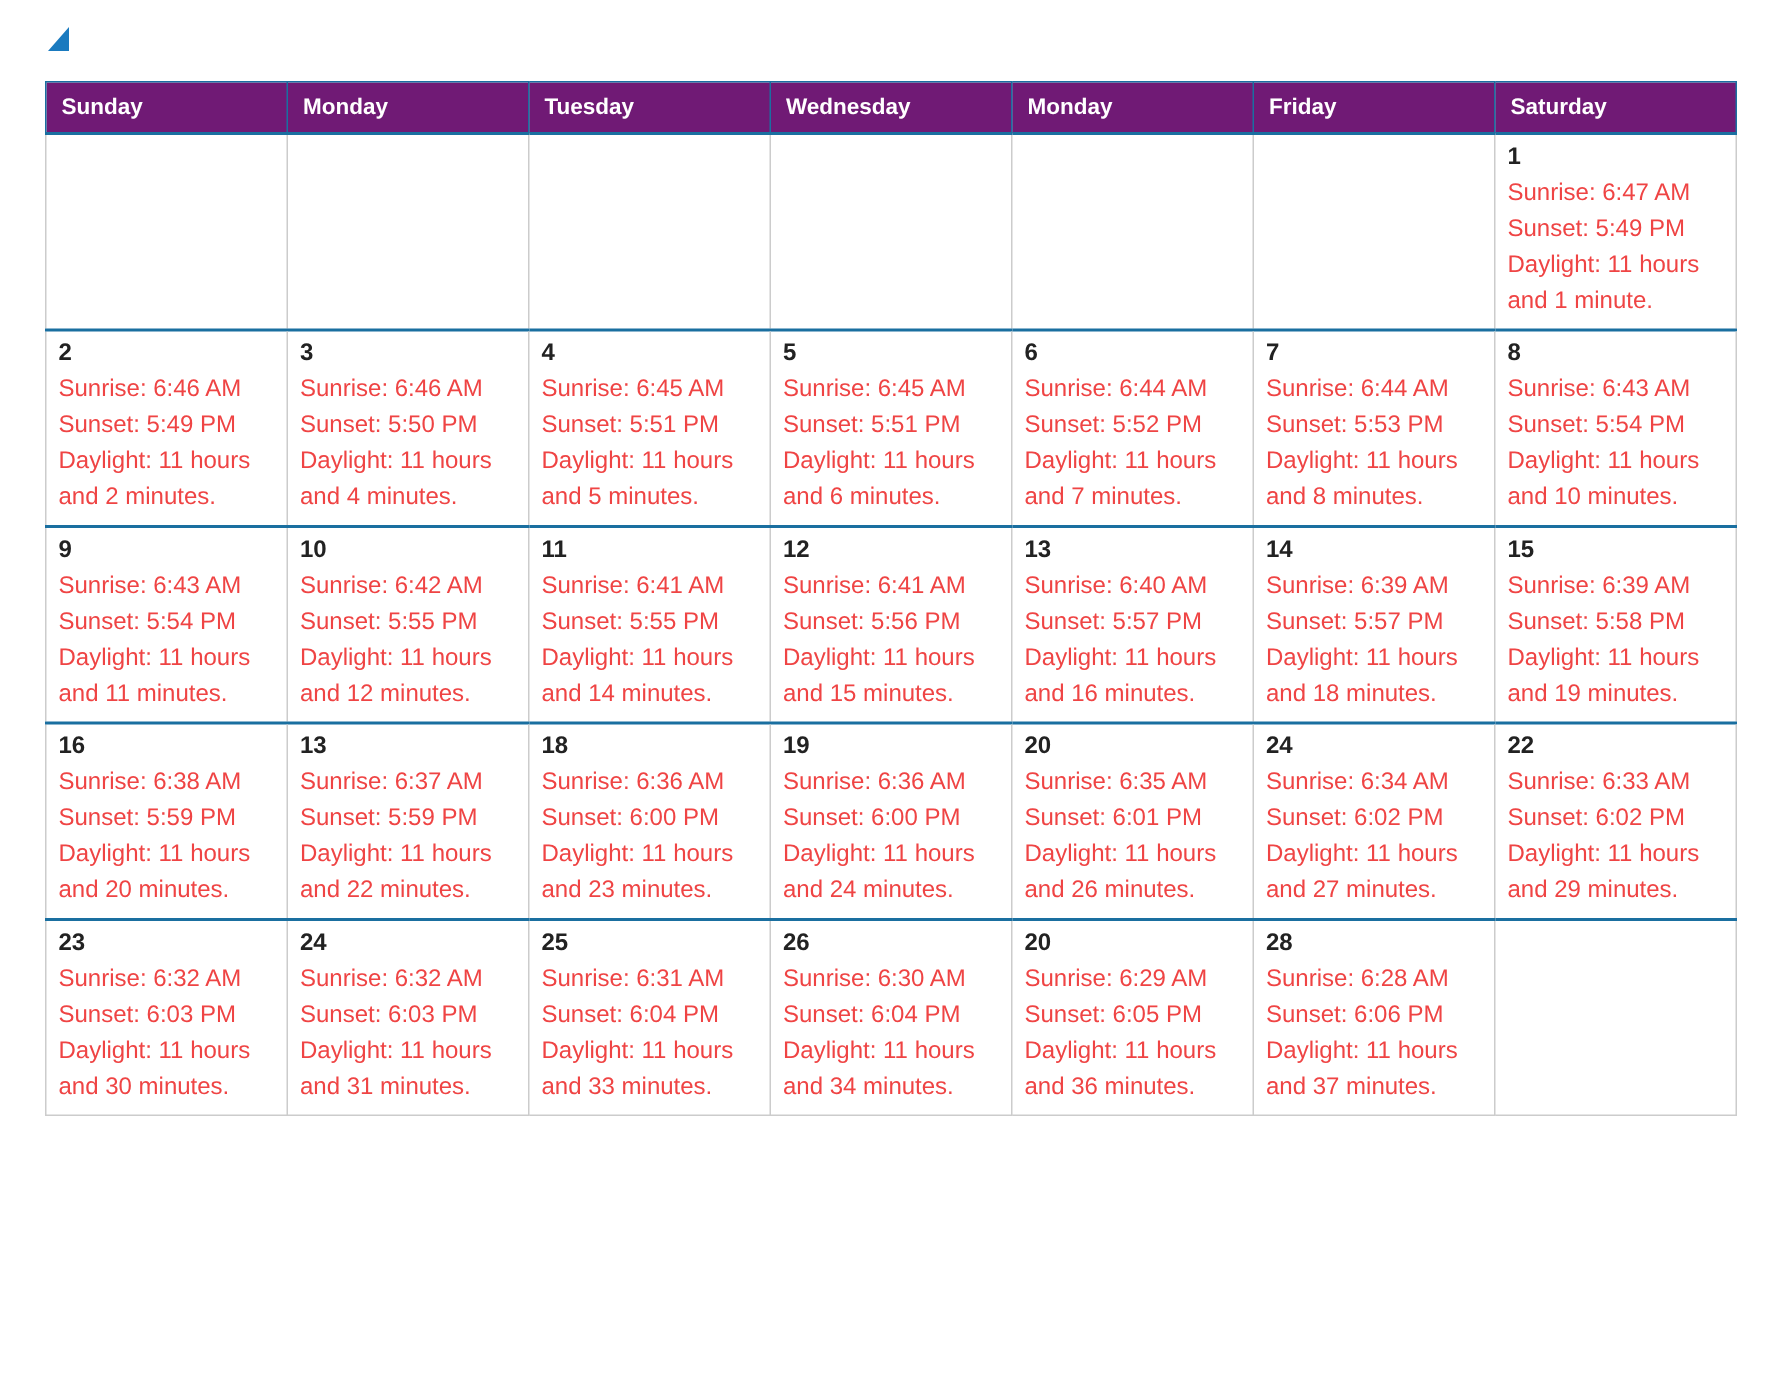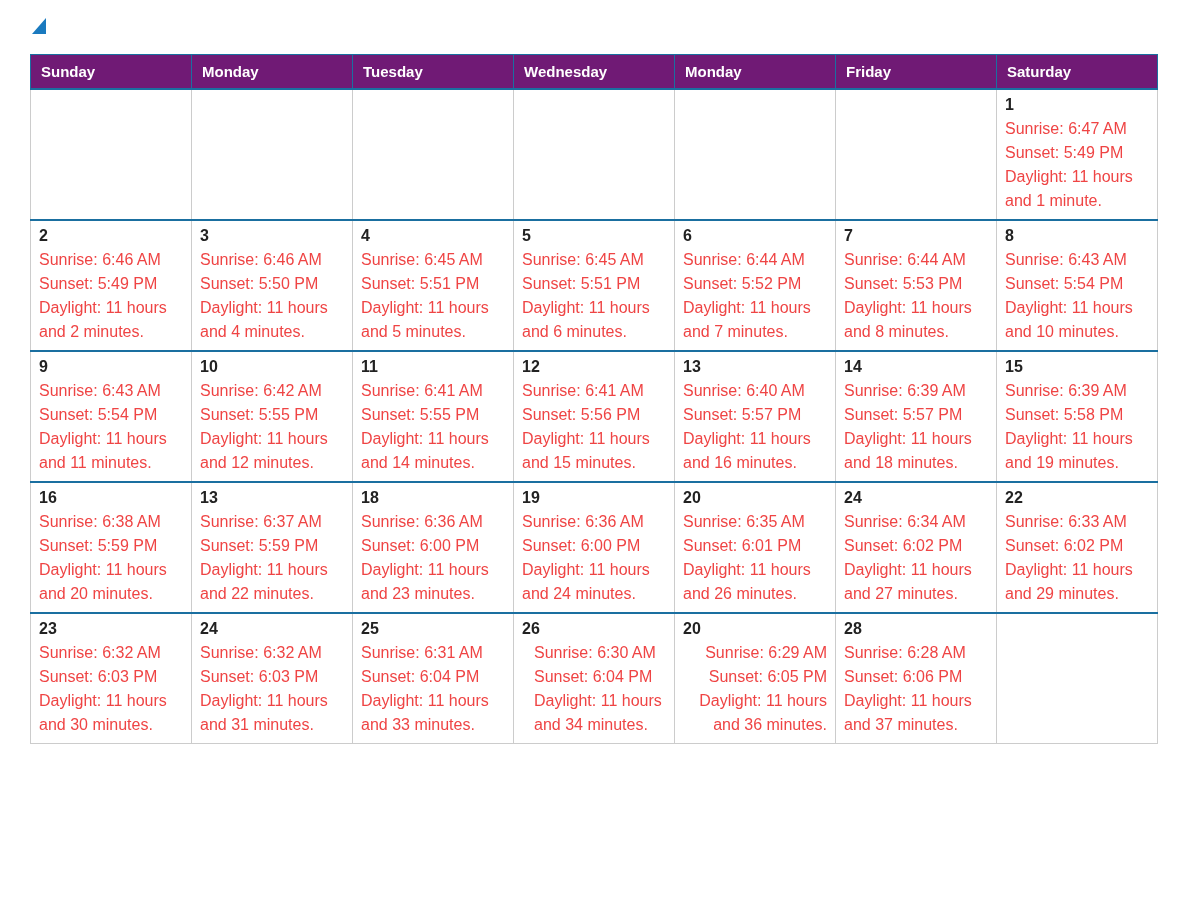--- a/index.html
+++ b/index.html
@@ -298,27 +298,27 @@
 Daylight: 11 hours and 31 minutes.</div>
         </td>
         <td>
           <div class="day-number">25</div>
           <div class="day-info" style="white-space: pre-line;">Sunrise: 6:31 AM
 Sunset: 6:04 PM
 Daylight: 11 hours and 33 minutes.</div>
         </td>
         <td>
           <div class="day-number">26</div>
-          <div class="day-info" style="white-space: pre-line; margin-left: 12px;">Sunrise: 6:30 AM
+          <div class="day-info" style="white-space: pre-line;">Sunrise: 6:30 AM
 Sunset: 6:04 PM
 Daylight: 11 hours and 34 minutes.</div>
         </td>
         <td>
           <div class="day-number">20</div>
-          <div class="day-info" style="white-space: pre-line; text-align: right;">Sunrise: 6:29 AM
+          <div class="day-info" style="white-space: pre-line;">Sunrise: 6:29 AM
 Sunset: 6:05 PM
 Daylight: 11 hours and 36 minutes.</div>
         </td>
         <td>
           <div class="day-number">28</div>
           <div class="day-info" style="white-space: pre-line;">Sunrise: 6:28 AM
 Sunset: 6:06 PM
 Daylight: 11 hours and 37 minutes.</div>
         </td>
         <td class="empty-cell"></td>

